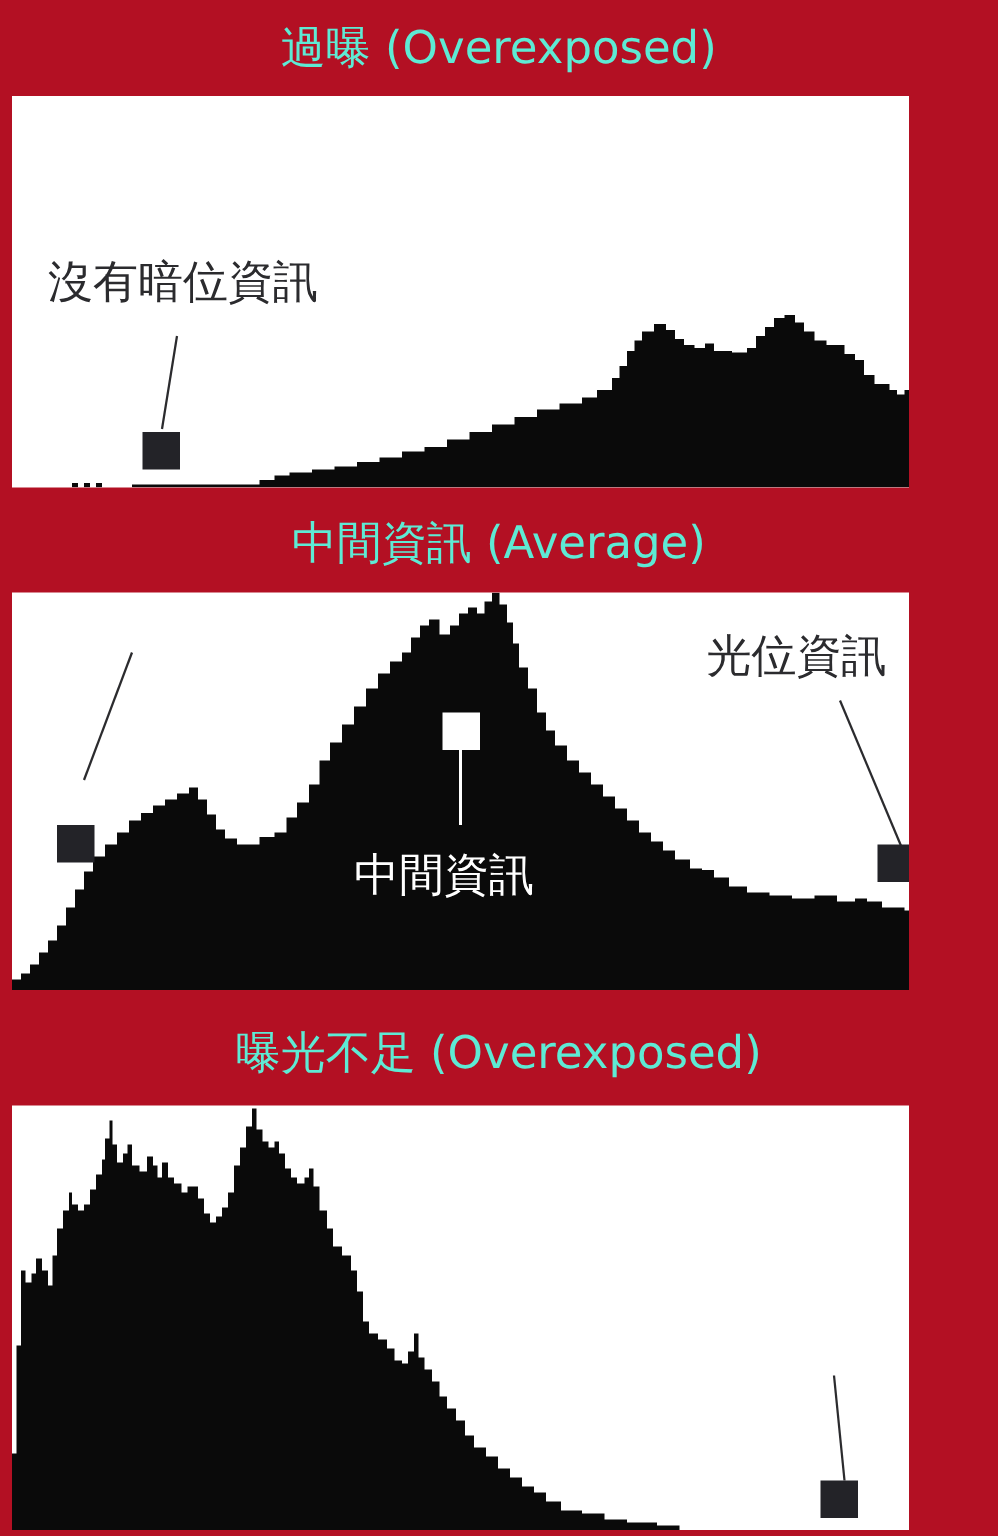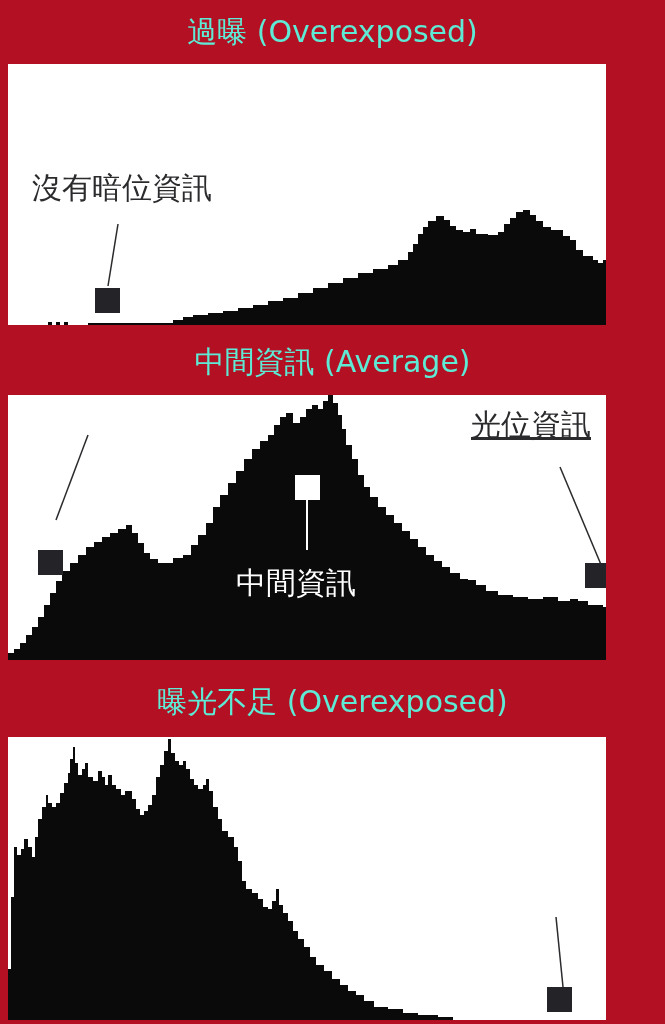--- a/index.html
+++ b/index.html
@@ -40,21 +40,21 @@
 <div class="panel" style="top:395px;height:265px;">
   <svg width="649" height="265" viewBox="0 0 649 265">
     <path fill="#0a0a0a" d="M0,265 L0,258 L6,258 L6,254 L12,254 L12,248 L18,248 L18,240 L24,240 L24,232 L30,232 L30,222 L36,222 L36,210 L42,210 L42,198 L48,198 L48,186 L54,186 L54,176 L62,176 L62,168 L70,168 L70,160 L78,160 L78,152 L86,152 L86,147 L94,147 L94,142 L102,142 L102,138 L110,138 L110,134 L118,134 L118,130 L124,130 L124,138 L130,138 L130,148 L136,148 L136,158 L142,158 L142,164 L150,164 L150,168 L165,168 L165,163 L175,163 L175,160 L183,160 L183,150 L190,150 L190,140 L198,140 L198,128 L205,128 L205,112 L212,112 L212,100 L220,100 L220,88 L228,88 L228,76 L236,76 L236,64 L244,64 L244,54 L252,54 L252,46 L260,46 L260,40 L266,40 L266,30 L272,30 L272,22 L278,22 L278,18 L285,18 L285,28 L292,28 L292,22 L298,22 L298,14 L304,14 L304,10 L310,10 L310,14 L315,14 L315,6 L320,6 L320,0 L325,0 L325,8 L330,8 L330,20 L334,20 L334,34 L338,34 L338,50 L344,50 L344,64 L350,64 L350,80 L356,80 L356,92 L362,92 L362,102 L370,102 L370,112 L378,112 L378,120 L386,120 L386,128 L394,128 L394,136 L402,136 L402,144 L410,144 L410,152 L418,152 L418,160 L426,160 L426,166 L434,166 L434,172 L442,172 L442,178 L452,178 L452,184 L460,184 L460,185 L468,185 L468,190 L478,190 L478,196 L490,196 L490,200 L505,200 L505,202 L520,202 L520,204 L535,204 L535,202 L550,202 L550,206 L562,206 L562,204 L570,204 L570,206 L580,206 L580,210 L595,210 L595,212 L605,212 L605,214 L615,214 L615,218 L625,218 L625,222 L630,222 L630,232 L636,232 L636,242 L642,242 L642,252 L649,252 L649,265 Z"></path>
     <line x1="80" y1="40" x2="48" y2="125" stroke="#2b2b2e" stroke-width="1.5"></line>
     <line x1="299" y1="100" x2="299" y2="155" stroke="#ffffff" stroke-width="2"></line>
     <line x1="552" y1="72" x2="594" y2="172" stroke="#2b2b2e" stroke-width="1.5"></line>
   </svg>
   <div class="marker" style="left:30px;top:155px;"></div>
   <div class="marker white" style="left:287px;top:80px;"></div>
   <div class="lbl white" style="left:228px;top:168px;">中間資訊</div>
-  <div class="lbl" style="left:463px;top:10px;text-decoration:underline;">光位資訊</div>
+  <div class="lbl" style="left:463px;top:22px;">光位資訊</div>
   <div class="marker" style="left:577px;top:168px;"></div>
 </div>
 
 <div class="hdr" style="top:682px;">曝光不足 (Overexposed)</div>
 <div class="panel" style="top:737px;height:283px;">
   <svg width="649" height="283" viewBox="0 0 649 283">
     <path fill="#0a0a0a" d="M0,283 L0,232 L3,232 L3,160 L6,160 L6,110 L9,110 L9,118 L13,118 L13,112 L16,112 L16,102 L20,102 L20,110 L24,110 L24,120 L27,120 L27,100 L30,100 L30,82 L34,82 L34,70 L38,70 L38,58 L40,58 L40,66 L44,66 L44,70 L48,70 L48,66 L52,66 L52,56 L56,56 L56,46 L60,46 L60,36 L62,36 L62,22 L65,22 L65,10 L67,10 L67,26 L70,26 L70,38 L74,38 L74,32 L77,32 L77,26 L80,26 L80,40 L85,40 L85,44 L90,44 L90,34 L94,34 L94,40 L97,40 L97,48 L100,48 L100,38 L104,38 L104,48 L108,48 L108,52 L113,52 L113,58 L117,58 L117,54 L121,54 L121,54 L124,54 L124,62 L128,62 L128,72 L132,72 L132,78 L136,78 L136,74 L140,74 L140,68 L144,68 L144,58 L148,58 L148,40 L152,40 L152,28 L156,28 L156,14 L160,14 L160,2 L163,2 L163,16 L167,16 L167,24 L171,24 L171,28 L175,28 L175,24 L178,24 L178,32 L182,32 L182,42 L186,42 L186,48 L190,48 L190,52 L195,52 L195,48 L198,48 L198,42 L201,42 L201,54 L205,54 L205,70 L210,70 L210,82 L214,82 L214,94 L220,94 L220,100 L226,100 L226,110 L230,110 L230,124 L234,124 L234,144 L238,144 L238,152 L244,152 L244,156 L250,156 L250,162 L255,162 L255,170 L260,170 L260,172 L264,172 L264,164 L268,164 L268,152 L271,152 L271,168 L275,168 L275,176 L280,176 L280,184 L285,184 L285,194 L290,194 L290,202 L296,202 L296,210 L302,210 L302,220 L308,220 L308,228 L316,228 L316,234 L324,234 L324,242 L332,242 L332,248 L340,248 L340,254 L348,254 L348,258 L356,258 L356,264 L366,264 L366,270 L380,270 L380,272 L395,272 L395,276 L410,276 L410,278 L430,278 L430,280 L445,280 L445,283 Z"></path>
     <line x1="548" y1="180" x2="555" y2="250" stroke="#2b2b2e" stroke-width="1.5"></line>
   </svg>
   <div class="marker" style="left:539px;top:250px;"></div>

